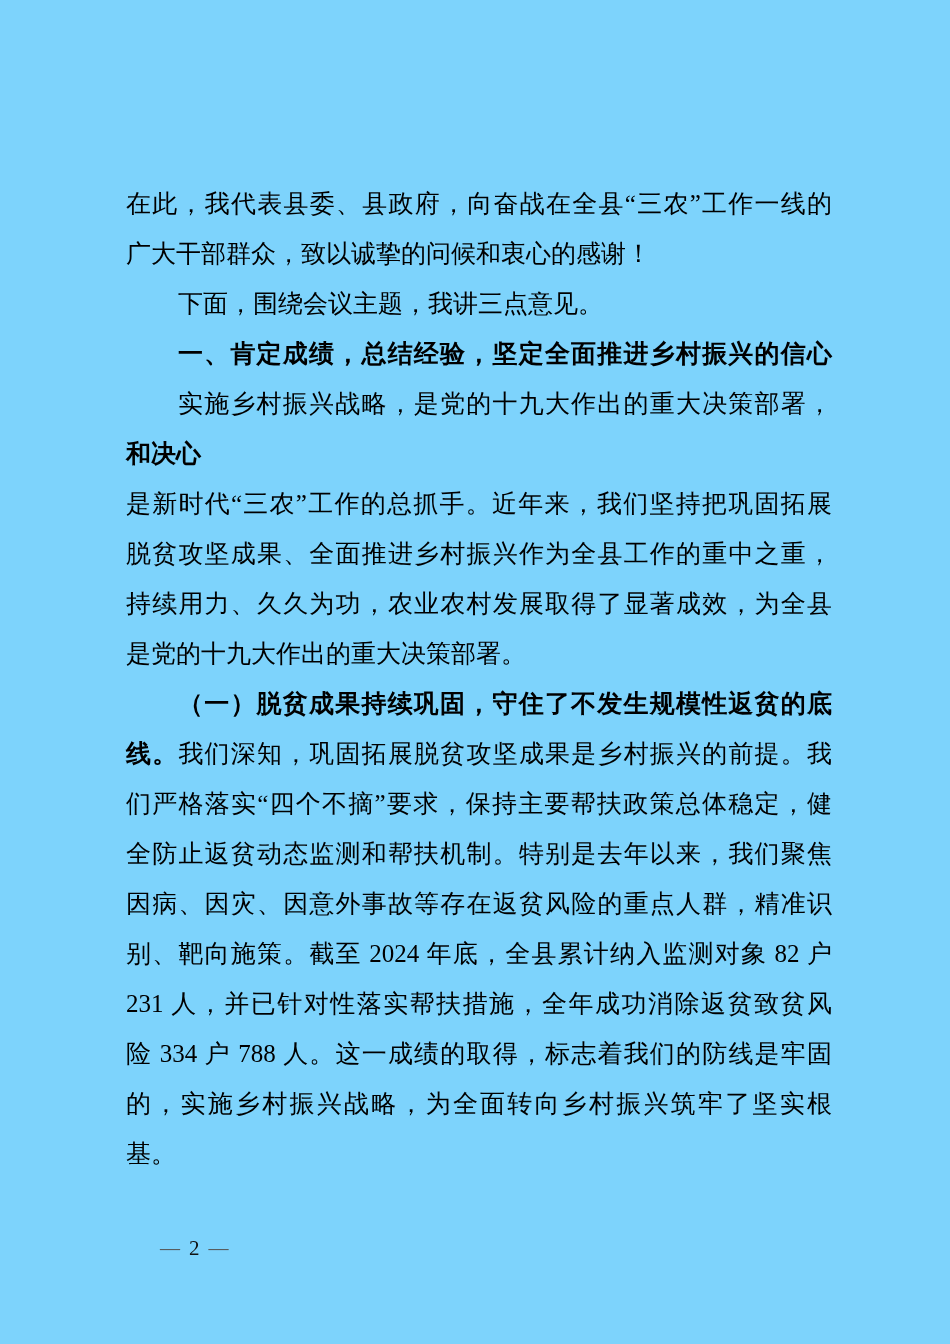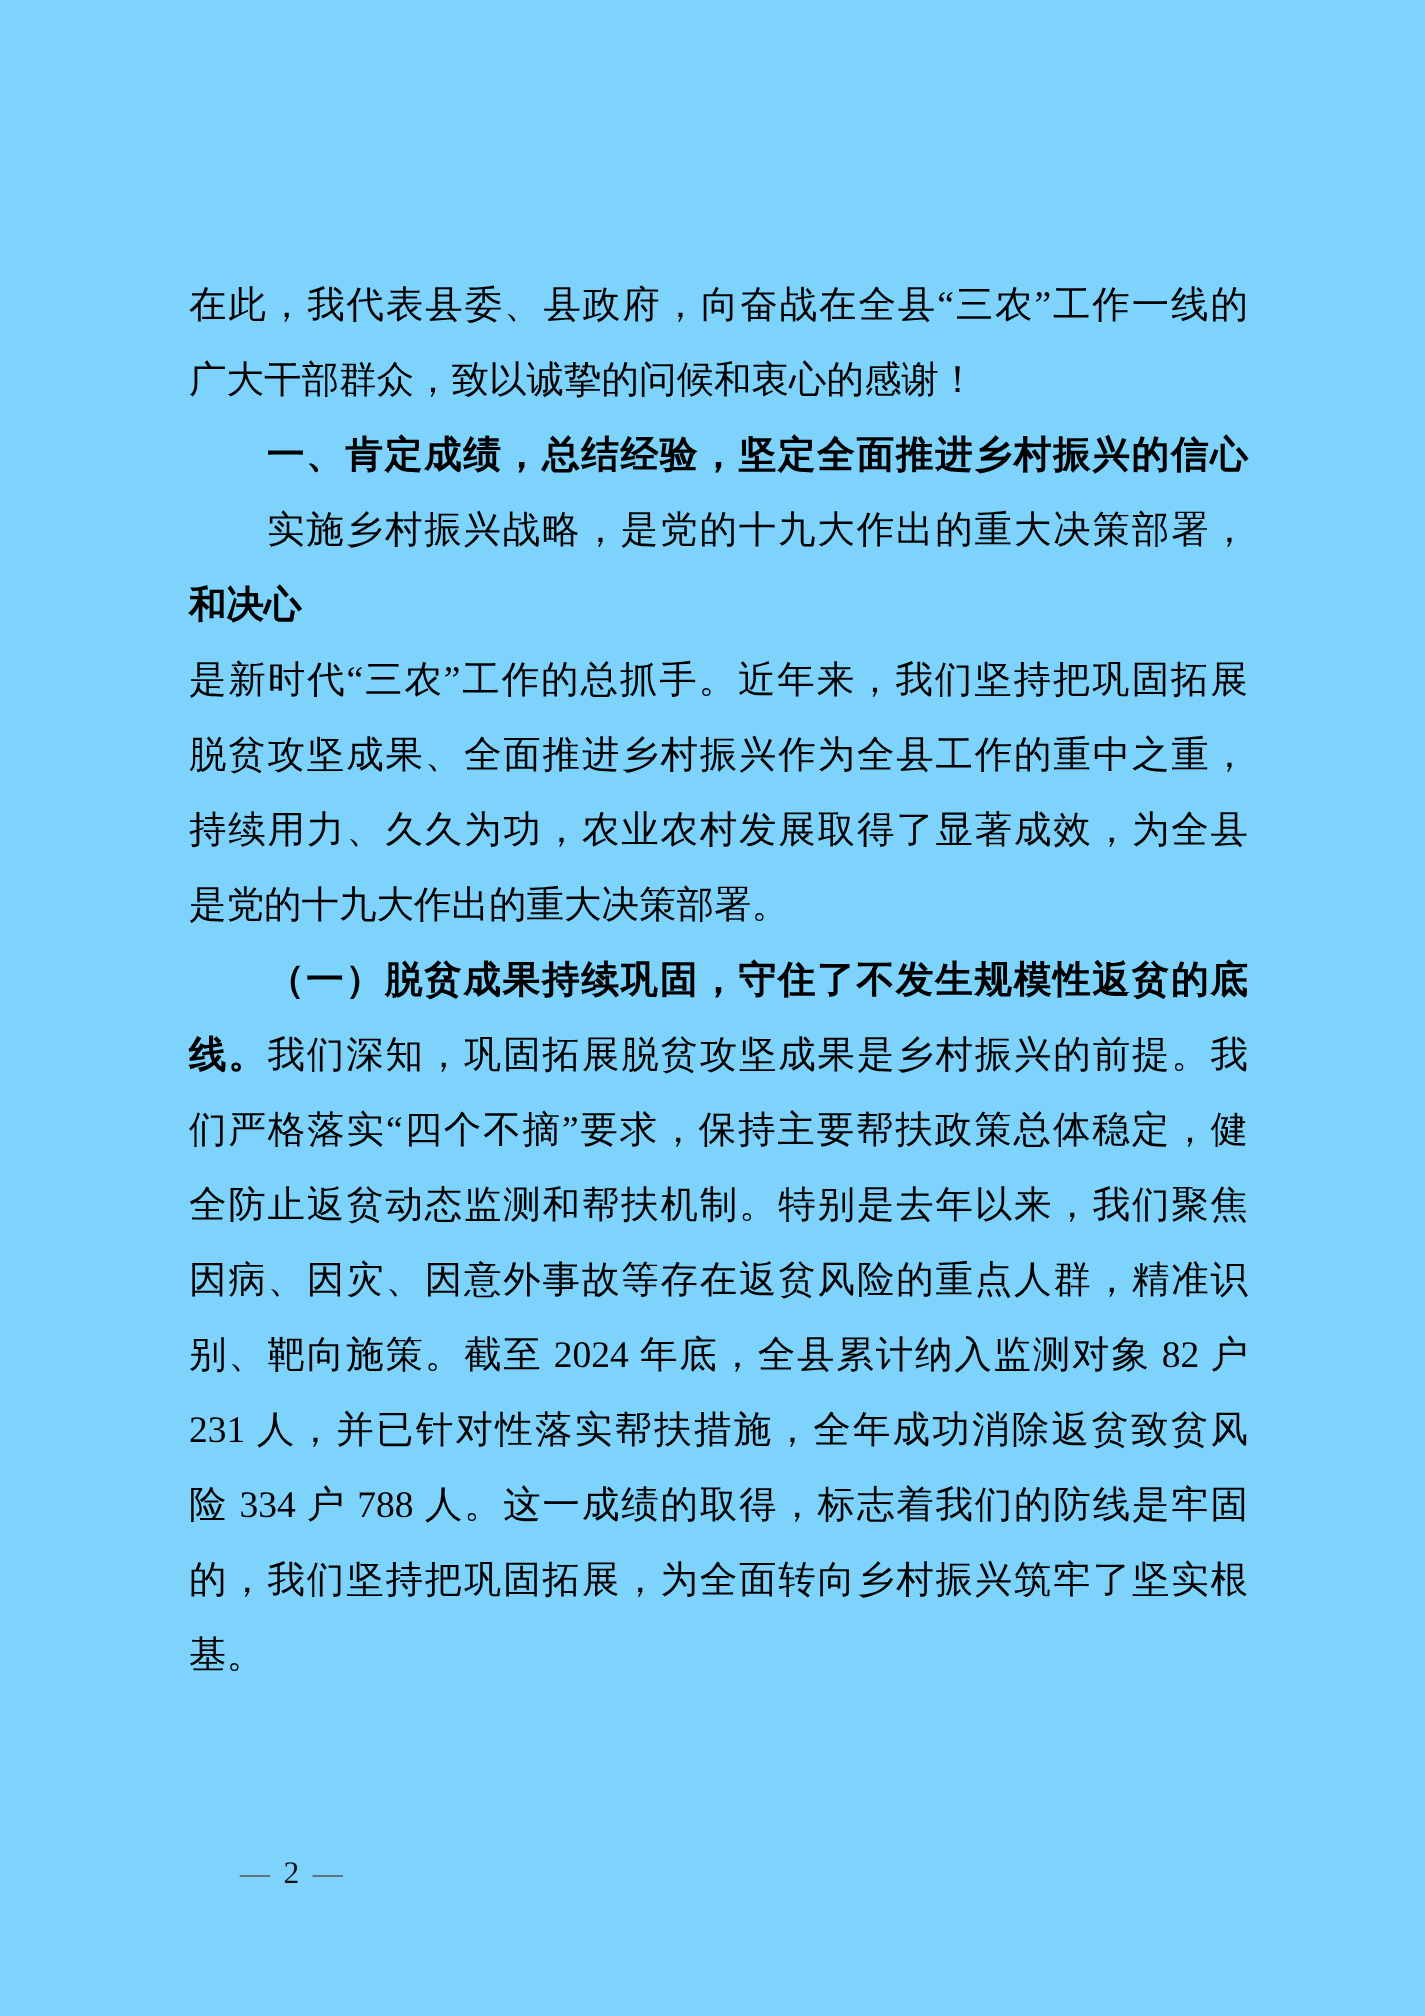--- a/index.html
+++ b/index.html
@@ -51,34 +51,35 @@
     font-size: 21px;
   }
 </style>
 </head>
 <body>
 
 <div class="page">
   <main class="doc-body" id="doc-body">
       <div class="line"><span class="seg">在此，我代表县委、县政府，向奋战在全县“三农”工作一线的</span></div>
       <div class="line para-end"><span class="seg">广大干部群众，致以诚挚的问候和衷心的感谢！</span></div>
+      <div class="line indent para-end"><span class="seg">下面，围绕会议主题，我讲三点意见。</span></div>
       <div class="line indent"><span class="seg bold">一、肯定成绩，总结经验，坚定全面推进乡村振兴的信心</span></div>
       <div class="line indent"><span class="seg">实施乡村振兴战略，是党的十九大作出的重大决策部署，</span></div>
       <div class="line para-end"><span class="seg bold">和决心</span></div>
       <div class="line"><span class="seg">是新时代“三农”工作的总抓手。近年来，我们坚持把巩固拓展</span></div>
       <div class="line"><span class="seg">脱贫攻坚成果、全面推进乡村振兴作为全县工作的重中之重，</span></div>
       <div class="line"><span class="seg">持续用力、久久为功，农业农村发展取得了显著成效，为全县</span></div>
       <div class="line para-end"><span class="seg">是党的十九大作出的重大决策部署。</span></div>
       <div class="line indent"><span class="seg bold">（一）脱贫成果持续巩固，守住了不发生规模性返贫的底</span></div>
       <div class="line"><span class="seg bold">线。</span><span class="seg">我们深知，巩固拓展脱贫攻坚成果是乡村振兴的前提。我</span></div>
       <div class="line"><span class="seg">们严格落实“四个不摘”要求，保持主要帮扶政策总体稳定，健</span></div>
       <div class="line"><span class="seg">全防止返贫动态监测和帮扶机制。特别是去年以来，我们聚焦</span></div>
       <div class="line"><span class="seg">因病、因灾、因意外事故等存在返贫风险的重点人群，精准识</span></div>
       <div class="line"><span class="seg">别、靶向施策。截至 2024 年底，全县累计纳入监测对象 82 户</span></div>
       <div class="line"><span class="seg">231 人，并已针对性落实帮扶措施，全年成功消除返贫致贫风</span></div>
       <div class="line"><span class="seg">险 334 户 788 人。这一成绩的取得，标志着我们的防线是牢固</span></div>
-      <div class="line"><span class="seg">的，我们坚持把巩固拓展，为全面转向乡村振兴筑牢了坚实根</span></div>
+      <div class="line"><span class="seg">的，实施乡村振兴战略，为全面转向乡村振兴筑牢了坚实根</span></div>
       <div class="line para-end"><span class="seg">基。</span></div>
     </main>
   <footer class="page-footer">
     <span class="dash">—</span><span class="num">2</span><span class="dash">—</span>
   </footer>
 </div>
 
 </body></html>

